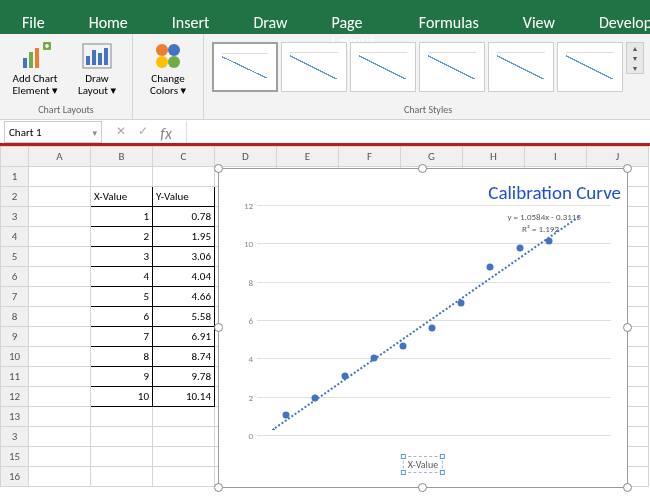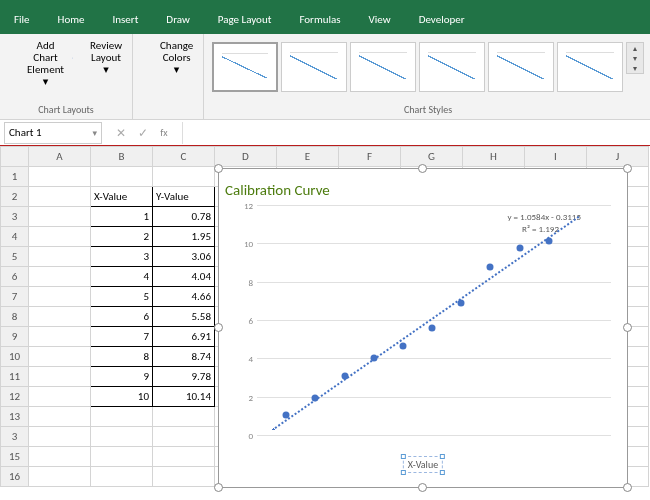--- a/index.html
+++ b/index.html
@@ -1,49 +1,49 @@
 <!DOCTYPE html>
 <html><head>
 <meta charset="utf-8">
 <style>
 *{box-sizing:border-box;margin:0;padding:0;font-family:'Segoe UI',Calibri,sans-serif}
 body{width:650px;height:500px;overflow:hidden;background:#fff;font-size:12px}
 .titlebar{height:8px;background:#217346}
 .ribbon-tabs{background:#217346;display:flex;align-items:stretch;height:26px;color:#fff}
-.ribbon-tab{padding:5px 14px;font-size:11px;cursor:pointer;color:#fff}
+.ribbon-tab{padding:5px 22px;font-size:16px;cursor:pointer;color:#fff}
 .ribbon{background:#f3f3f3;border-bottom:1px solid #d4d4d4;height:86px;display:flex;align-items:stretch}
 .ribbon-group{display:flex;flex-direction:column;border-right:1px solid #d4d4d4;padding:4px 6px 2px}
 .ribbon-group-controls{flex:1;display:flex;gap:4px;align-items:flex-start}
 .ribbon-group-label{text-align:center;font-size:10px;color:#666;padding:1px 0}
-.big-btn{display:flex;flex-direction:row;align-items:center;gap:17px;padding:2px 4px;cursor:pointer;width:58px}
+.big-btn{display:flex;flex-direction:column;align-items:center;gap:1px;padding:2px 4px;cursor:pointer;width:58px}
 .big-btn-label{font-size:11px;text-align:center;line-height:1.1}
 .chart-style-gallery{display:flex;gap:3px;flex:1;padding:4px 2px}
 .chart-thumb{width:66px;height:50px;background:#fff;border:1px solid #ccc;position:relative;cursor:pointer}
 .chart-thumb.selected{border:2px solid #a0a0a0}
 .chart-thumb::after{content:'';position:absolute;left:8px;right:8px;top:12px;bottom:12px;background:linear-gradient(to top right,transparent 47%,#5b9bd5 47%,#5b9bd5 50%,transparent 50%)}
 .chart-thumb::before{content:'';position:absolute;left:8px;right:8px;top:5px;height:4px;border-bottom:1px solid #ddd;font-size:3px}
 .gallery-more{width:18px;background:#e8e8e8;border:1px solid #ccc;display:flex;flex-direction:column;align-items:center;justify-content:space-around;font-size:8px;color:#555}
-.namebox-row{height:26px;display:flex;align-items:center;border-bottom:1px solid #b91c1c;background:#fff}
+.namebox-row{height:26px;display:flex;align-items:flex-end;border-bottom:3px solid #b91c1c;background:#fff}
 .namebox{width:98px;height:22px;border:1px solid #ccc;margin-left:4px;padding:2px 4px;display:flex;align-items:center;justify-content:space-between;font-size:11px}
 .fx-controls{display:flex;gap:12px;padding:0 14px;color:#aaa;font-size:12px}
-.fx-label{color:#888;font-size:10px}
+.fx-label{font-style:italic;color:#888;font-size:16px}
 .formula-bar{flex:1;border-left:1px solid #ddd;height:22px;padding:2px 6px}
 .sheet-area{position:relative;height:354px;overflow:hidden;background:#fff}
 table.grid{border-collapse:collapse;table-layout:fixed}
 table.grid th,table.grid td{border:1px solid #d4d4d4;height:20px;font-size:11px;font-weight:normal;background:#fff}
 table.grid th{background:#f0f0f0;color:#555;text-align:center}
 .corner{width:28px;background:#f0f0f0;border:1px solid #d4d4d4}
 .rowhdr{width:28px;text-align:center}
 .col{width:62px}
 .data-cell{border:1px solid #000 !important;padding:0 3px;text-align:right}
 .hdr-cell{border:1px solid #000 !important;padding:0 3px;text-align:left}
 .chart-container{position:absolute;left:218px;top:22px;width:410px;height:320px;background:#fff;border:1px solid #999}
 .sel-handle{position:absolute;width:9px;height:9px;background:#fff;border:1px solid #888;border-radius:50%}
 .chart-inner{position:absolute;inset:6px}
-.chart-title{text-align:left;font-size:15px;color:#4d7c0f;padding:6px 0}
+.chart-title{text-align:right;font-size:19px;color:#1d4ed8;padding:6px 0}
 .plot-box{position:absolute;left:32px;top:30px;right:10px;bottom:40px}
 .gridline{position:absolute;left:0;right:0;border-top:1px solid #e0e0e0}
 .ylab{position:absolute;left:-24px;width:20px;text-align:right;font-size:9px;color:#888;transform:translateY(-50%)}
 .pt{position:absolute;width:7px;height:7px;background:#4472c4;border-radius:50%;transform:translate(-50%,50%)}
 .trend{position:absolute;border-top:2px dotted #4472c4}
 .eqn{position:absolute;font-size:9px;color:#595959;text-align:center}
 .xaxis-label{position:absolute;left:50%;bottom:8px;transform:translateX(-50%);font-size:10px;color:#595959;border:1px dashed #9bb7e0;padding:1px 4px}
 .xaxis-handle{position:absolute;width:5px;height:5px;background:#fff;border:1px solid #5b9bd5}
 .icon-svg{width:32px;height:32px}
 </style>
@@ -77,21 +77,21 @@
         <div class="big-btn-label">Add Chart Element ▾</div>
       </div>
       <div class="big-btn">
         <svg class="icon-svg" viewBox="0 0 32 32">
             <rect x="2" y="4" width="28" height="24" fill="none" stroke="#888"></rect>
             <rect x="5" y="16" width="4" height="9" fill="#4472c4"></rect>
             <rect x="11" y="10" width="4" height="15" fill="#4472c4"></rect>
             <rect x="17" y="13" width="4" height="12" fill="#4472c4"></rect>
             <rect x="23" y="8" width="4" height="17" fill="#4472c4"></rect>
           </svg>
-        <div class="big-btn-label">Review Layout ▾</div>
+        <div class="big-btn-label">Draw Layout ▾</div>
       </div>
     </div>
     <div class="ribbon-group-label">Chart Layouts</div>
   </div>
   <div class="ribbon-group">
     <div class="ribbon-group-controls">
       <div class="big-btn">
         <svg class="icon-svg" viewBox="0 0 32 32">
             <circle cx="10" cy="10" r="6" fill="#ed7d31"></circle>
             <circle cx="22" cy="10" r="6" fill="#4472c4"></circle>

